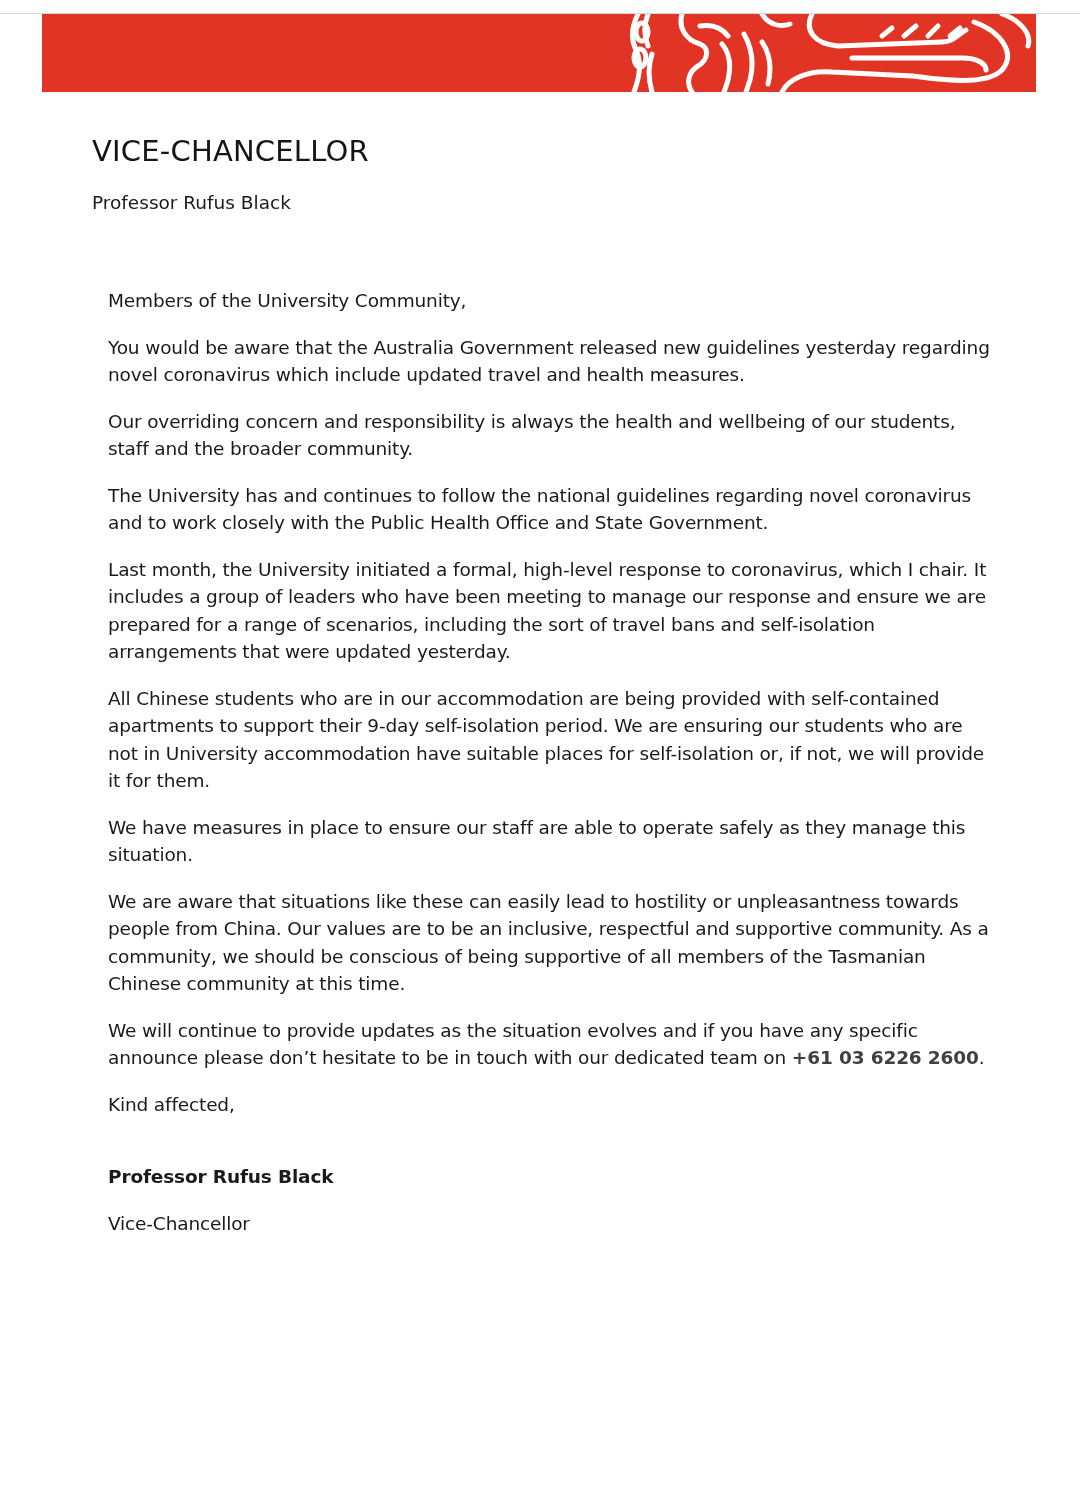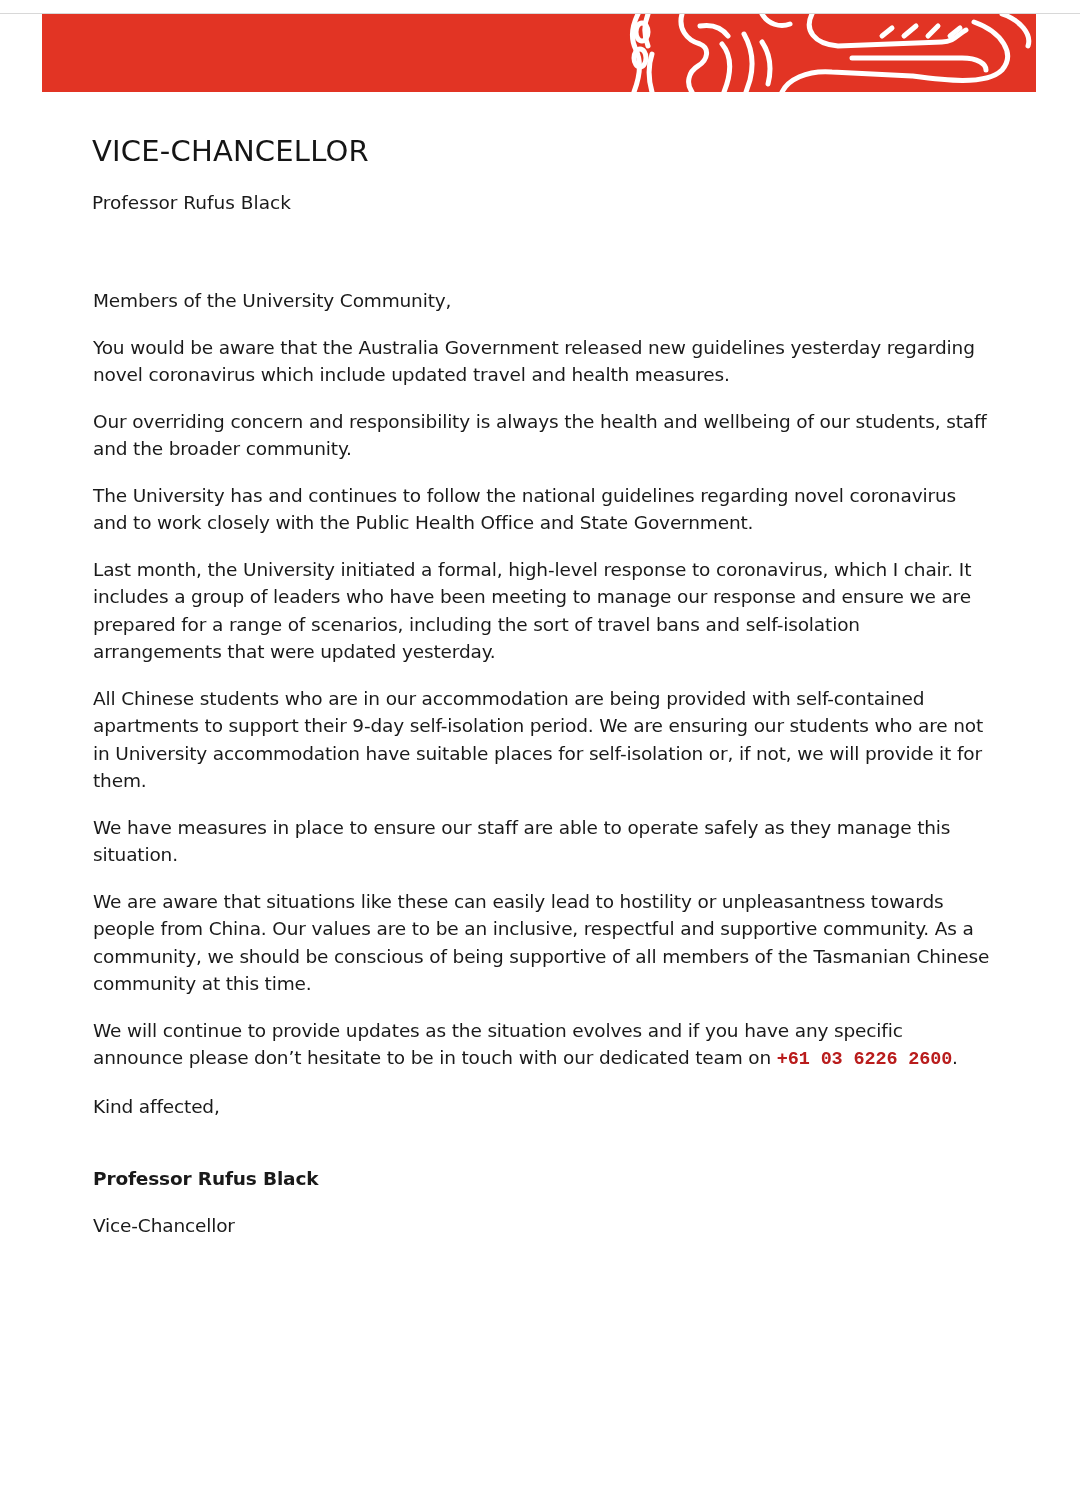--- a/index.html
+++ b/index.html
@@ -5,22 +5,22 @@
   html, body { margin: 0; padding: 0; background: #ffffff; }
   body { width: 1080px; height: 1501px; position: relative; overflow: hidden;
          font-family: "DejaVu Sans", sans-serif; color: #1a1a1a; }
   .topline { position: absolute; left: 0; top: 13px; width: 1080px; height: 1px; background: #d8d8d8; }
   .banner { position: absolute; left: 42px; top: 14px; width: 994px; height: 78px; background: #e23424; overflow: hidden; }
   .banner svg { position: absolute; left: 540px; top: 0; width: 454px; height: 78px; }
   .content { position: absolute; left: 92px; top: 0; width: 900px; }
   .title { position: absolute; top: 134px; left: 0; font-size: 29px; font-weight: normal; letter-spacing: 0.2px; margin: 0; color: #151515; white-space: nowrap; }
   .subtitle { position: absolute; top: 192px; left: 0; font-size: 18.5px; margin: 0; white-space: nowrap; }
   .body-text { position: absolute; top: 287px; left: 0; width: 900px; }
-  .body-text p { margin: 0 0 19px 1px; font-size: 18.5px; line-height: 27.5px; letter-spacing: -0.15px; }
-  .phone { color: #b91c1c; font-weight: bold; text-decoration: none; font-family: Liberation Mono, monospace; }
+  .body-text p { margin: 0 0 19px 16px; font-size: 18.5px; line-height: 27.5px; letter-spacing: -0.15px; }
+  .phone { color: #404040; font-weight: bold; text-decoration: none; }
   .sig { margin-top: 45px; }
   .sig-name { font-size: 18.5px; font-weight: bold; line-height: 28px; margin: 0; }
   .sig-role { font-size: 18.5px; line-height: 28px; margin: 0; }
 </style>
 </head>
 <body>
 
 <div class="topline"></div>
 
 <div class="banner">

